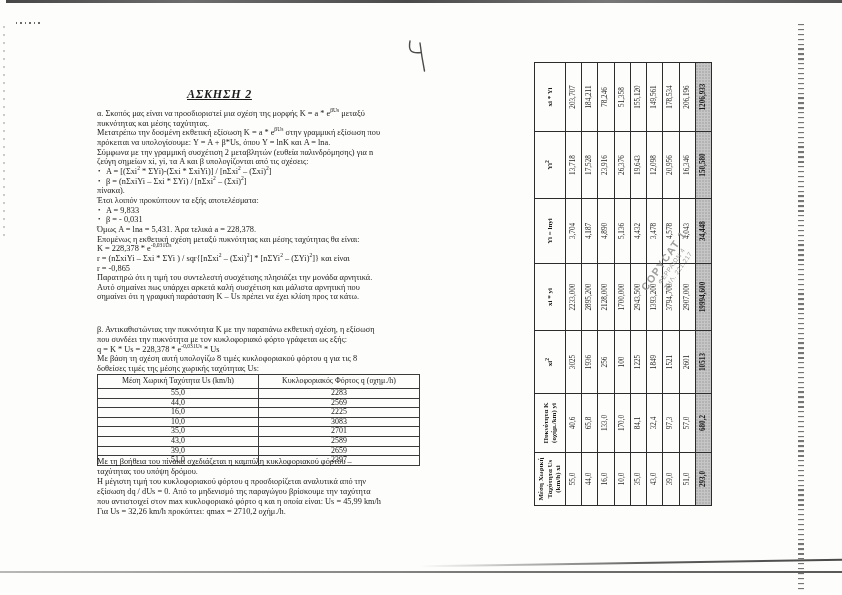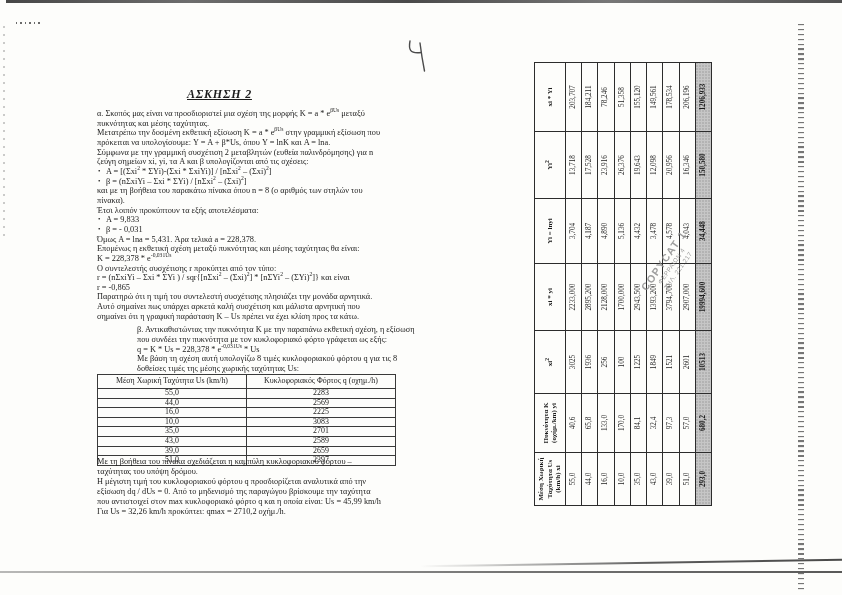--- a/index.html
+++ b/index.html
@@ -21,28 +21,28 @@
   .bottom-streak-b{position:absolute;left:420px;top:562px;width:422px;height:1.5px;opacity:.8;
     transform:rotate(-0.9deg);background:linear-gradient(to right,transparent,#333 55%,#1d1d1d);}
   
   .hand-mark{position:absolute;left:403px;top:38px;}
   
   .title{position:absolute;left:187px;top:87px;margin:0;font-size:12px;font-weight:bold;
     font-style:italic;text-decoration:underline;letter-spacing:.8px;text-align:center;}
   
   .textblock{position:absolute;left:97px;width:430px;font-size:8.3px;}
   #sec-a{top:109px;line-height:9.65px;}
-  #sec-b{top:325px;line-height:9.8px;margin-left:40px;}
+  #sec-b{top:325px;line-height:9.8px;}
   #sec-c{top:457px;line-height:10.1px;}
   .tl{white-space:nowrap;}
   .tl.bullet{padding-left:9px;position:relative;}
   .tl.bullet::before{content:"•";position:absolute;left:1px;top:0;font-size:7px;}
   sup{font-size:5.6px;line-height:0;vertical-align:super;}
   
-  .main-table{position:absolute;left:97px;top:374px;width:299px;border-collapse:collapse;
+  .main-table{position:absolute;left:97px;top:374px;width:323px;border-collapse:collapse;
     font-size:7.9px;table-layout:fixed;}
   .main-table th,.main-table td{border:1px solid #3a3a3a;text-align:center;padding:0;}
   .main-table th{height:13px;font-weight:normal;line-height:1.05;}
   .main-table td{height:8.6px;line-height:8.6px;}
   
   .rot-wrap{position:absolute;left:534px;top:84px;width:178px;height:422px;}
   .rot-inner{width:422px;height:178px;transform:translateY(422px) rotate(-90deg);transform-origin:0 0;}
   .calc-table{width:422px;height:178px;border-collapse:collapse;table-layout:fixed;
     font-size:7.2px;}
   .calc-table th,.calc-table td{border:1px solid #2c2c2c;text-align:center;padding:0 1px;overflow:hidden;}
@@ -86,29 +86,27 @@
 
   <div id="sec-a" class="textblock">
       <div class="tl">α. Σκοπός μας είναι να προσδιοριστεί μια σχέση της μορφής K = a * e<sup>βUs</sup> μεταξύ</div>
       <div class="tl">πυκνότητας και μέσης ταχύτητας.</div>
       <div class="tl">Μετατρέπω την δοσμένη εκθετική εξίσωση K = a * e<sup>βUs</sup> στην γραμμική εξίσωση που</div>
       <div class="tl">πρόκειται να υπολογίσουμε: Y = A + β*Us, όπου Y = lnK και A = lna.</div>
       <div class="tl">Σύμφωνα με την γραμμική συσχέτιση 2 μεταβλητών (ευθεία παλινδρόμησης) για n</div>
       <div class="tl">ζεύγη σημείων xi, yi, τα A και β υπολογίζονται από τις σχέσεις:</div>
       <div class="tl bullet">A = [(Σxi<sup>2</sup> * ΣYi)-(Σxi * ΣxiYi)] / [nΣxi<sup>2</sup> – (Σxi)<sup>2</sup>]</div>
       <div class="tl bullet">β = (nΣxiYi – Σxi * ΣYi) / [nΣxi<sup>2</sup> – (Σxi)<sup>2</sup>]</div>
-      <div class="tl">και με τη βοήθεια του παρακάτω πίνακα όπου n = 8 (ο αριθμός των στηλών του</div>
       <div class="tl">πίνακα).</div>
       <div class="tl">Έτσι λοιπόν προκύπτουν τα εξής αποτελέσματα:</div>
       <div class="tl bullet">A = 9,833</div>
       <div class="tl bullet">β = - 0,031</div>
       <div class="tl">Όμως A = lna = 5,431. Άρα τελικά a = 228,378.</div>
       <div class="tl">Επομένως η εκθετική σχέση μεταξύ πυκνότητας και μέσης ταχύτητας θα είναι:</div>
       <div class="tl">K = 228,378 * e<sup>-0,031Us</sup></div>
-      <div class="tl">Ο συντελεστής συσχέτισης r προκύπτει από τον τύπο:</div>
       <div class="tl">r = (nΣxiYi – Σxi * ΣYi ) / sqr{[nΣxi<sup>2</sup> – (Σxi)<sup>2</sup>] * [nΣYi<sup>2</sup> – (ΣYi)<sup>2</sup>]} και είναι</div>
       <div class="tl">r = -0,865</div>
       <div class="tl">Παρατηρώ ότι η τιμή του συντελεστή συσχέτισης πλησιάζει την μονάδα αρνητικά.</div>
       <div class="tl">Αυτό σημαίνει πως υπάρχει αρκετά καλή συσχέτιση και μάλιστα αρνητική που</div>
       <div class="tl">σημαίνει ότι η γραφική παράσταση K – Us πρέπει να έχει κλίση προς τα κάτω.</div>
     </div>
 
   <div id="sec-b" class="textblock">
       <div class="tl">β. Αντικαθιστώντας την πυκνότητα Κ με την παραπάνω εκθετική σχέση, η εξίσωση</div>
       <div class="tl">που συνδέει την πυκνότητα με τον κυκλοφοριακό φόρτο γράφεται ως εξής:</div>

